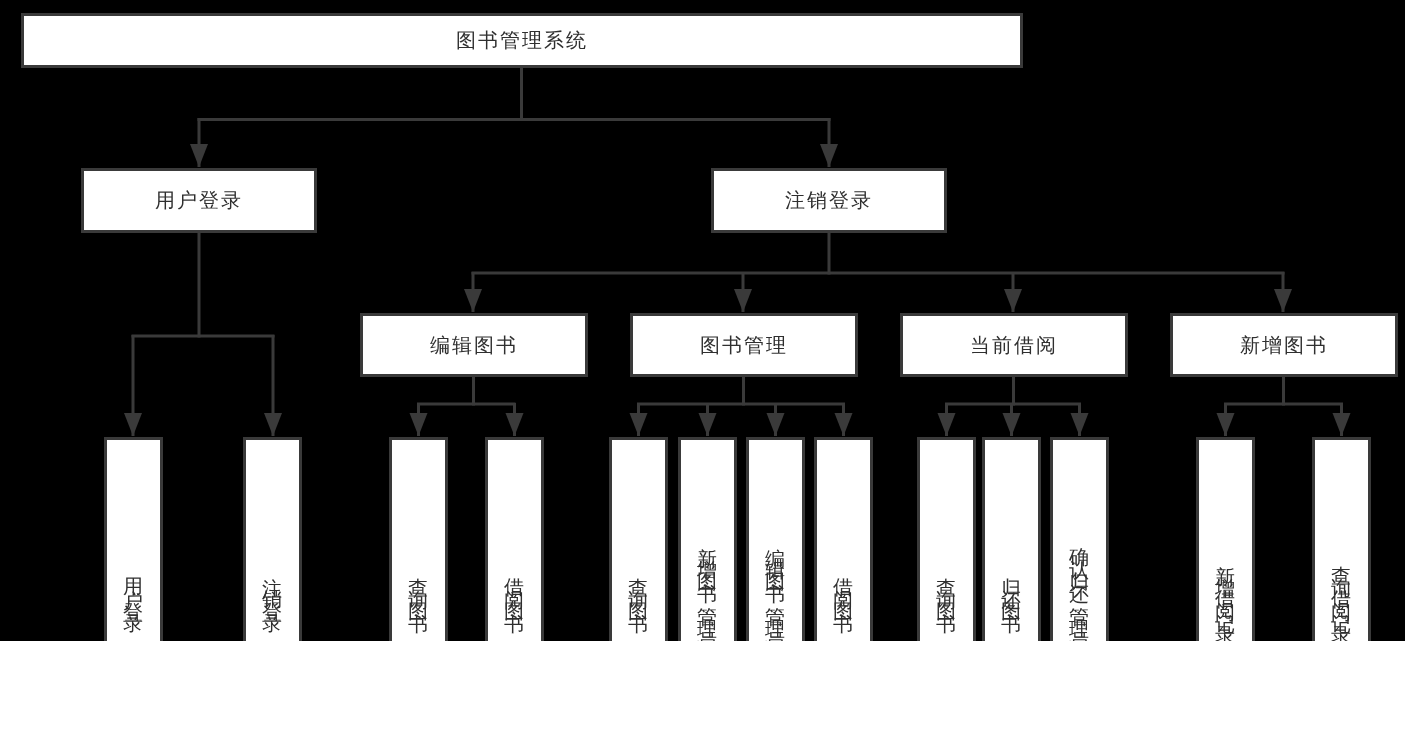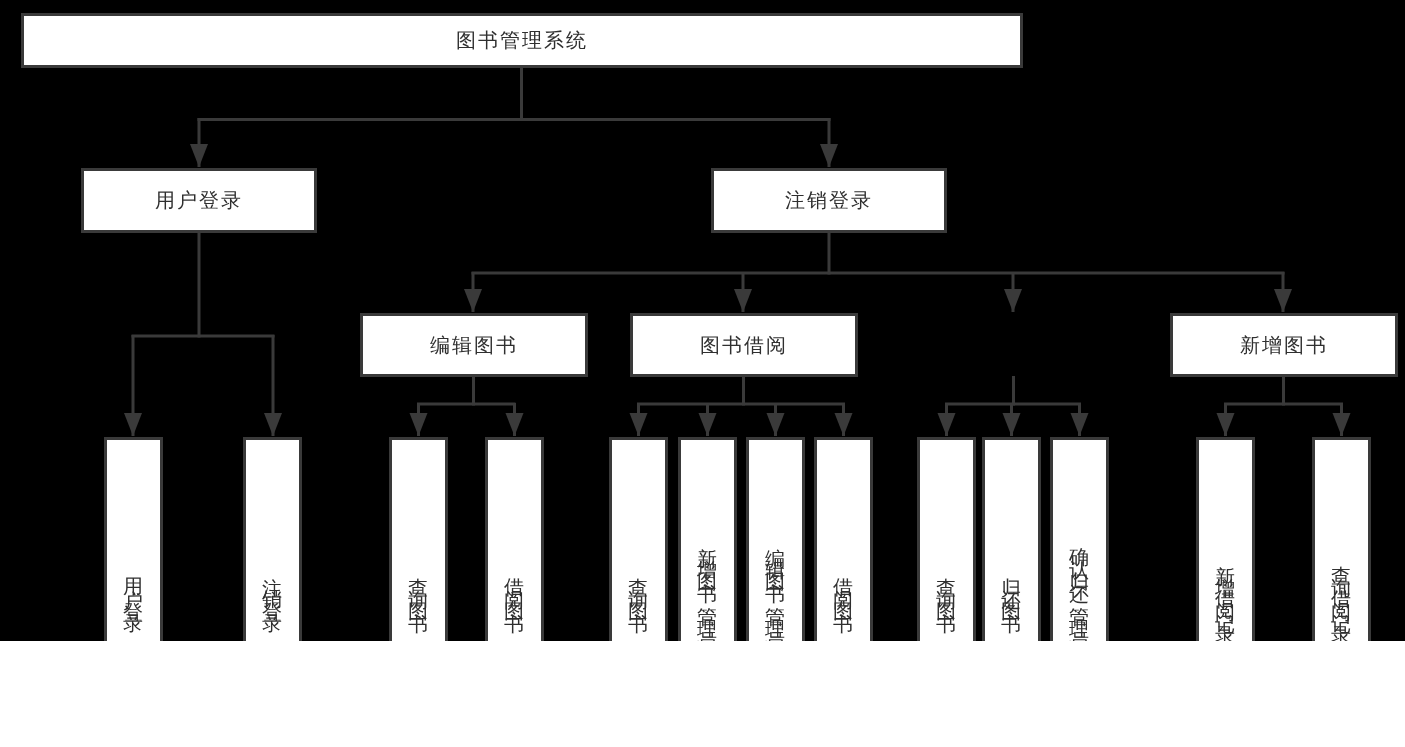--- a/index.html
+++ b/index.html
@@ -95,21 +95,22 @@
       <line x1="1341.5" y1="403" x2="1341.5" y2="436" marker-end="url(#arr)"></line>
     </g>
   </svg>
 
   <div class="box" style="left:21px;top:13px;width:1002px;height:55px">图书管理系统</div>
 
   <div class="box" style="left:81px;top:168px;width:236px;height:65px">用户登录</div>
   <div class="box" style="left:711px;top:168px;width:236px;height:65px">注销登录</div>
 
   <div class="box" style="left:360px;top:313px;width:228px;height:64px">编辑图书</div>
-  <div class="box" style="left:630px;top:313px;width:228px;height:64px">图书借阅</div>
+  <div class="box" style="left:630px;top:313px;width:228px;height:64px">图书管理</div>
+  <div class="box" style="left:900px;top:313px;width:228px;height:64px">当前借阅</div>
   <div class="box" style="left:1170px;top:313px;width:228px;height:64px">新增图书</div>
 
   <div class="box vbox" style="left:104px;top:437px;width:59px;height:298px">用户登录</div>
   <div class="box vbox" style="left:243px;top:437px;width:59px;height:298px">注销登录</div>
   <div class="box vbox" style="left:389px;top:437px;width:59px;height:298px">查询图书</div>
   <div class="box vbox" style="left:485px;top:437px;width:59px;height:298px">借阅图书</div>
   <div class="box vbox" style="left:609px;top:437px;width:59px;height:298px">查询图书</div>
   <div class="box vbox" style="left:678px;top:437px;width:59px;height:298px">新增图书（管理员）</div>
   <div class="box vbox" style="left:746px;top:437px;width:59px;height:298px">编辑图书（管理员）</div>
   <div class="box vbox" style="left:814px;top:437px;width:59px;height:298px">借阅图书</div>

